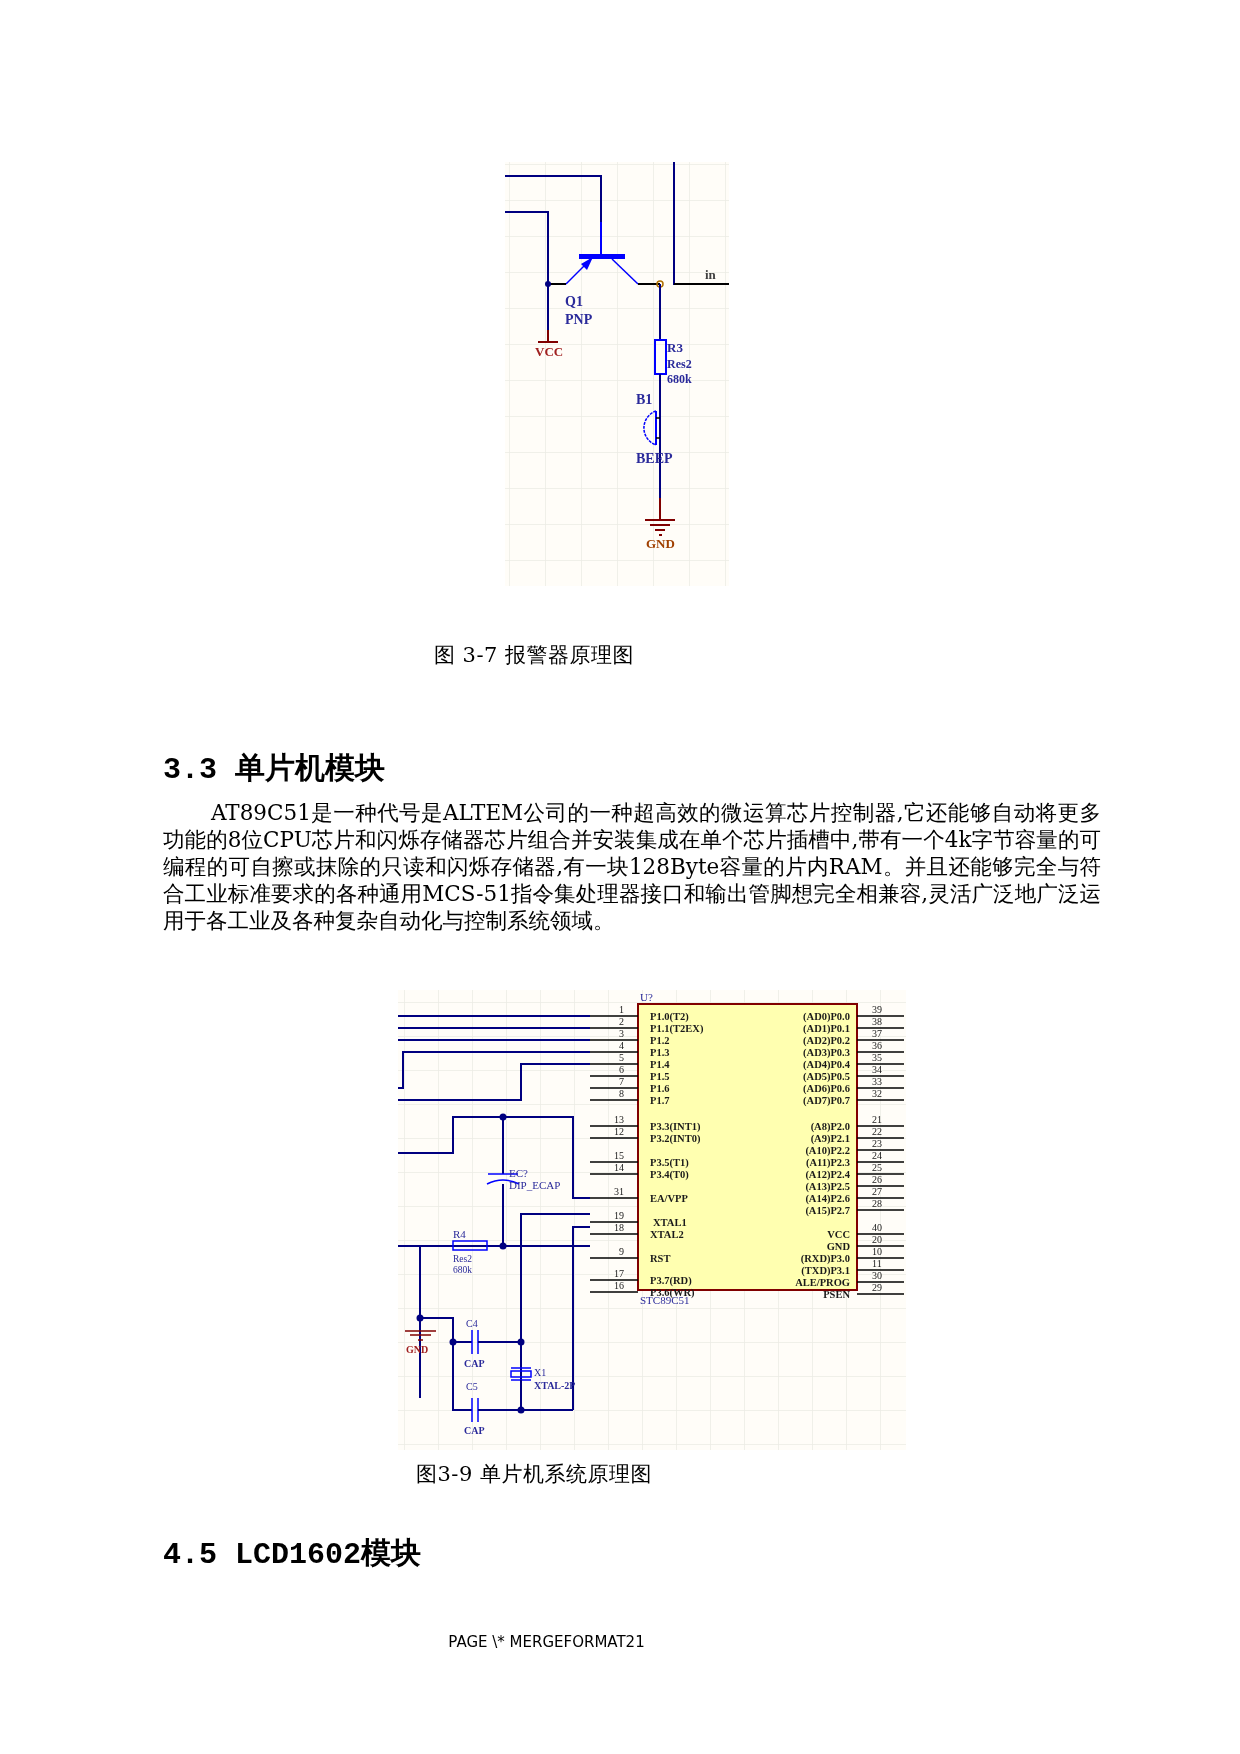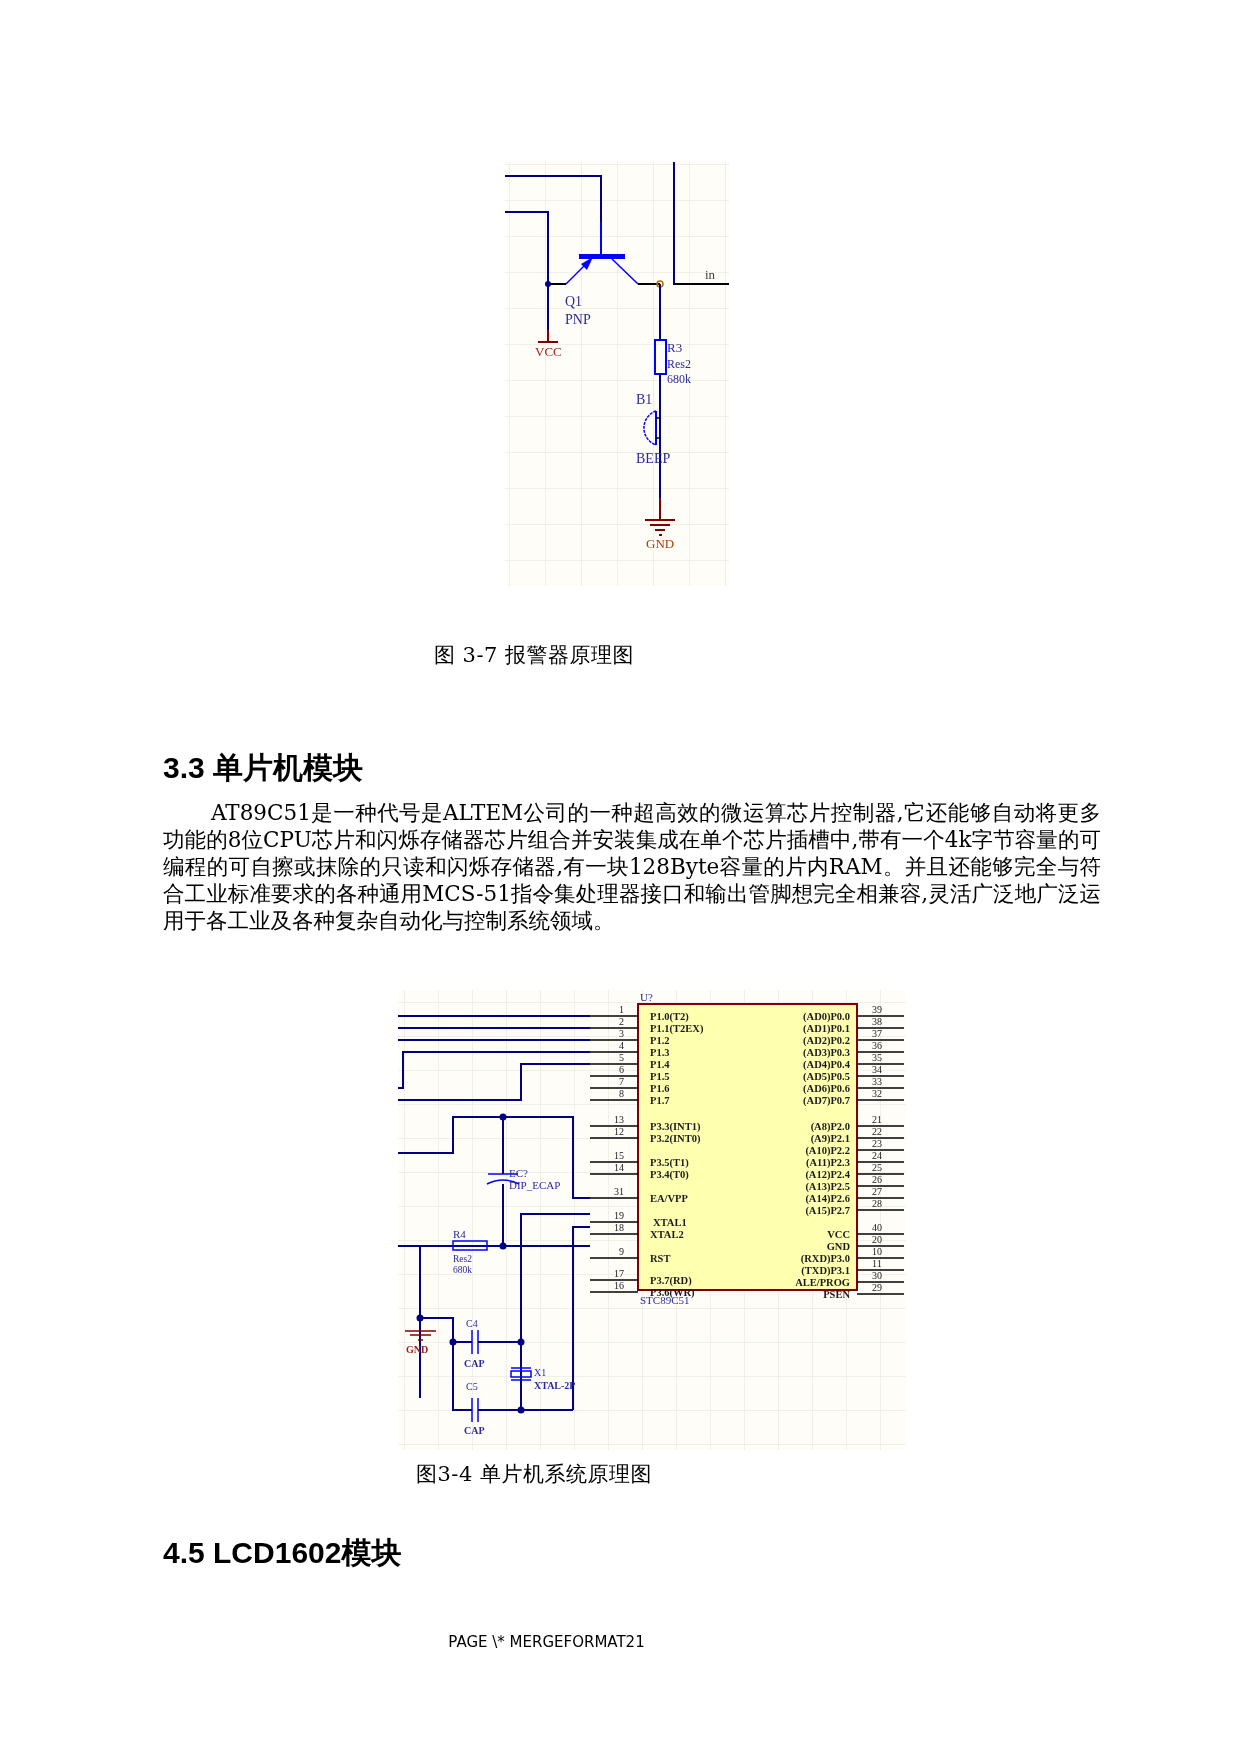--- a/index.html
+++ b/index.html
@@ -1,22 +1,22 @@
 <!DOCTYPE html>
 <html><head>
 <meta charset="utf-8">
 <style>
   html, body { margin: 0; padding: 0; background: #ffffff; }
   body { width: 1240px; height: 1754px; position: relative; overflow: hidden;
          font-family: "DejaVu Serif", "Liberation Serif", serif; color: #000; }
   .abs { position: absolute; }
-  .fig1 { left: 505px; top: 162px; width: 224px; height: 424px; }
+  .fig1 { left: 505px; top: 162px; width: 224px; height: 424px; font-weight: bold; }
   .fig2 { left: 398px; top: 990px; width: 508px; height: 460px; }
   .caption { font-size: 21px; text-align: center; width: 1068px; left: 0; letter-spacing: 0.5px; }
-  .h2 { font-family: Liberation Sans, sans-serif; font-size: 30px; font-weight: bold; left: 163px; }
+  .h2 { font-family: Liberation Mono, monospace; font-size: 30px; font-weight: bold; left: 163px; }
   .para { left: 163px; width: 938px; font-size: 21.5px; line-height: 27px; text-align: justify; }
   .para .indent { display: inline-block; width: 48px; }
   .footer { font-family: "DejaVu Sans", "Liberation Sans", sans-serif; font-size: 15px; left: 0; width: 1093px; text-align: center; top: 1633px; }
   svg text { font-family: "Liberation Serif", "DejaVu Serif", serif; }
 </style>
 </head>
 <body>
 
 <div class="abs fig1">
   <svg width="224" height="424" viewBox="0 0 224 424" xmlns="http://www.w3.org/2000/svg">
@@ -294,17 +294,17 @@
     <line x1="123" y1="352" x2="123" y2="378" stroke="#000080" stroke-width="2"></line>
     <line x1="113" y1="378" x2="133" y2="378" stroke="#0000ff" stroke-width="1.5"></line>
     <rect x="113" y="381" width="20" height="6" fill="none" stroke="#0000ff" stroke-width="1.5"></rect>
     <line x1="113" y1="390" x2="133" y2="390" stroke="#0000ff" stroke-width="1.5"></line>
     <line x1="123" y1="390" x2="123" y2="420" stroke="#000080" stroke-width="2"></line>
     <text x="136" y="386" font-size="10" fill="#2a2a9a">X1</text>
     <text x="136" y="399" font-size="10" fill="#2a2a9a" font-weight="bold">XTAL-2P</text>
   </svg>
 </div>
 
-<div class="abs caption" style="top:1460px;">图3-4 单片机系统原理图</div>
+<div class="abs caption" style="top:1460px;">图3-9 单片机系统原理图</div>
 
 <div class="abs h2" style="top:1533px;">4.5 LCD1602模块</div>
 
 <div class="abs footer">PAGE   \* MERGEFORMAT21</div>
 
 </body></html>

